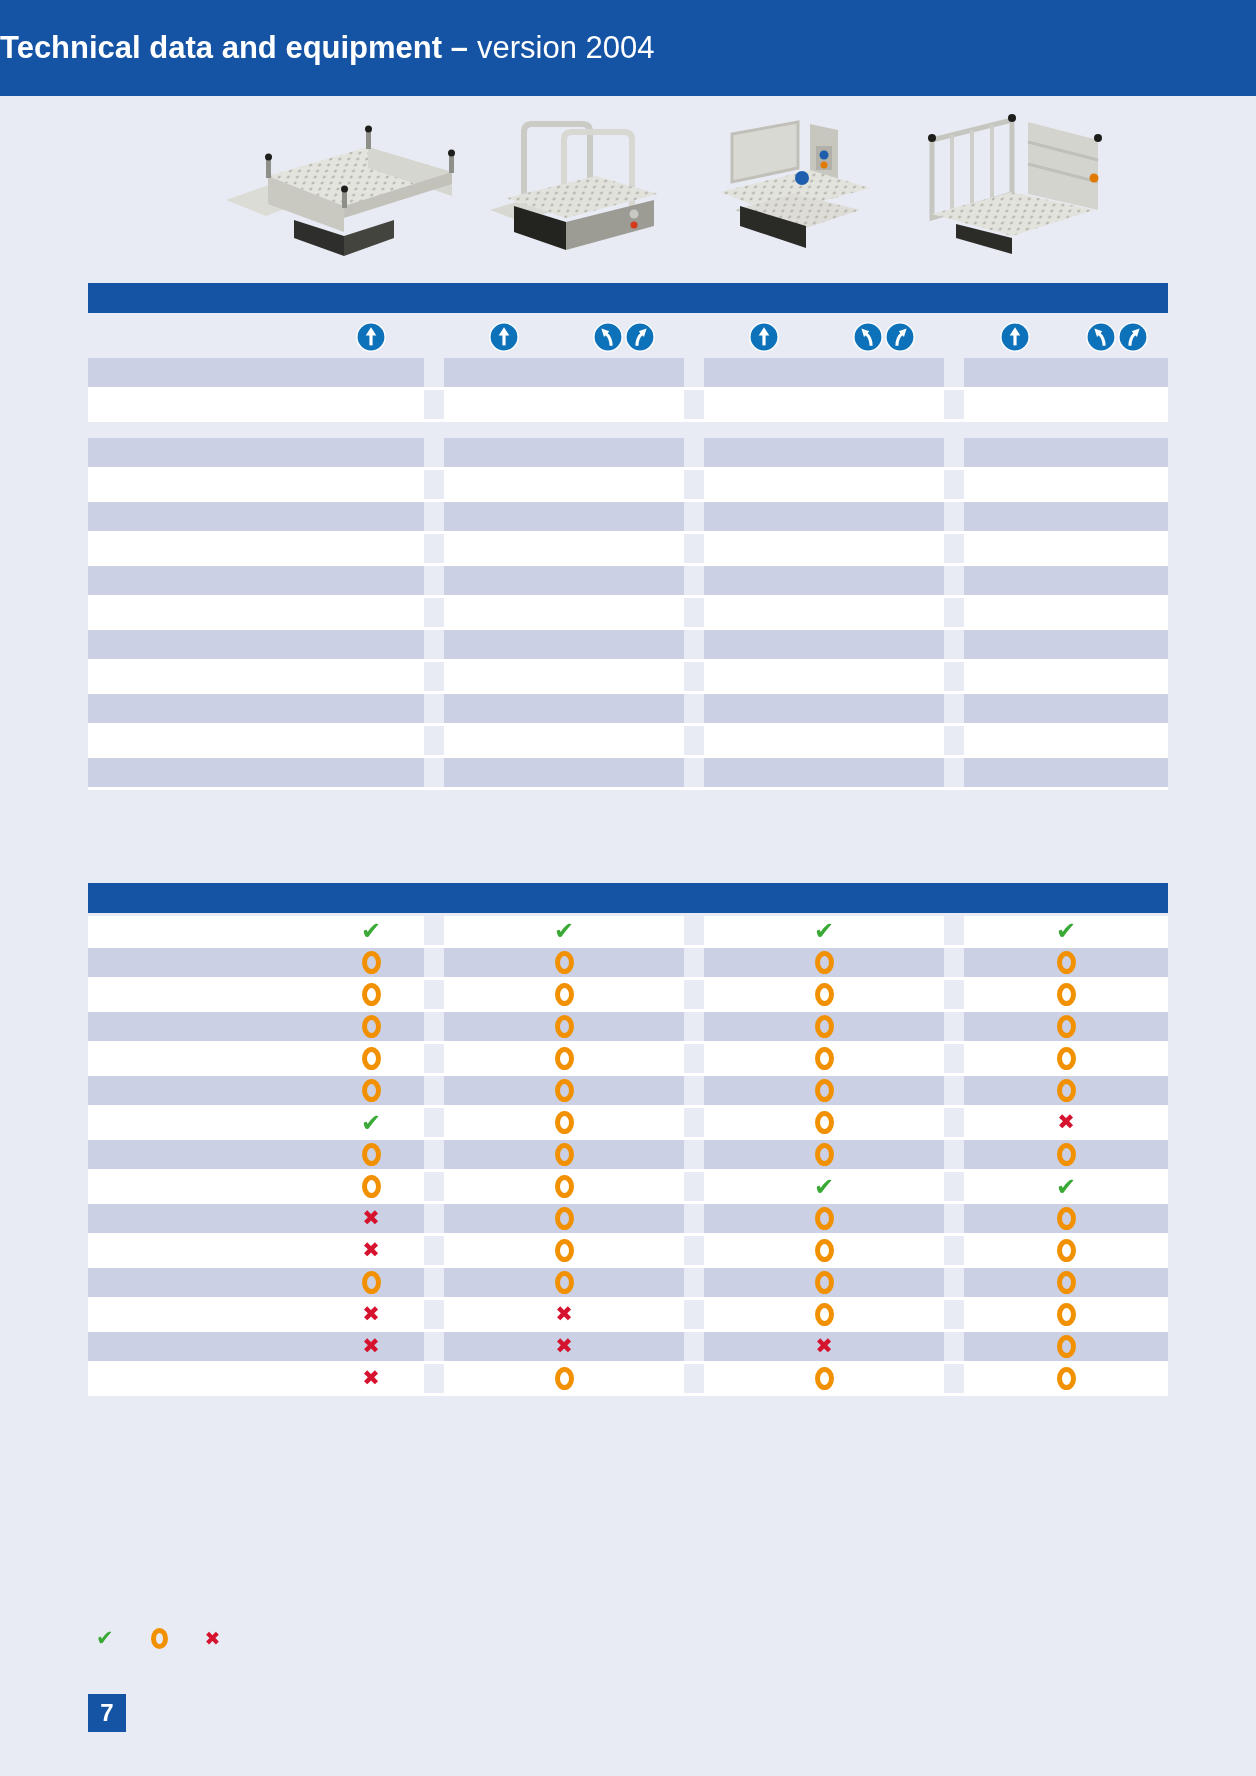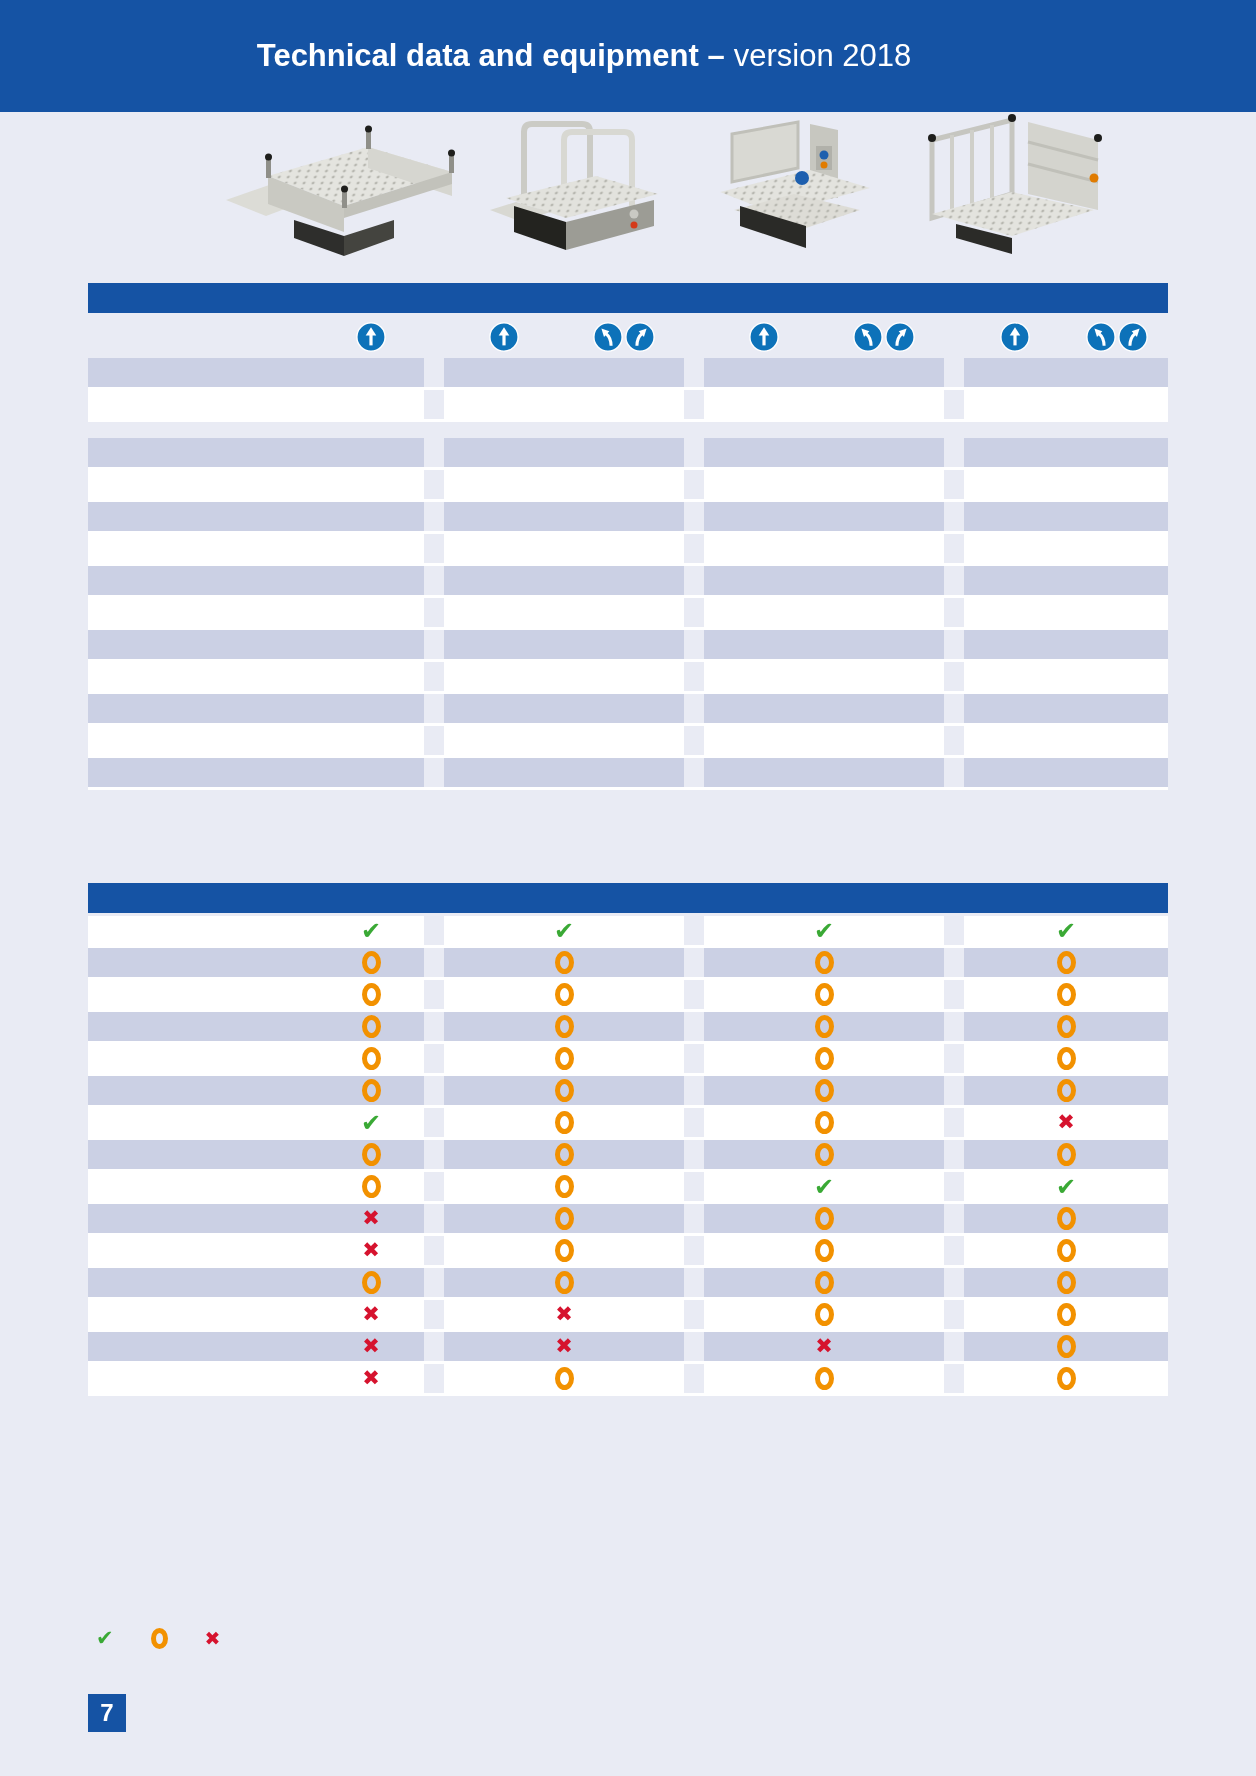--- a/index.html
+++ b/index.html
@@ -1,20 +1,20 @@
 <!DOCTYPE html>
 <html><head>
 <meta charset="utf-8">
 <style>
   html,body{margin:0;padding:0;}
   .page{position:relative;width:1256px;height:1776px;background:#e9ebf4;overflow:hidden;
         font-family:"Liberation Sans","DejaVu Sans",sans-serif;color:#1c1c1a;}
   
-  .banner{position:absolute;left:0;top:0;width:100%;height:112px;background:#1553a4;
-          display:flex;align-items:center;justify-content:center;box-sizing:border-box;
+  .banner{position:absolute;left:0;top:0;width:100%;height:96px;background:#1553a4;
+          display:flex;align-items:center;justify-content:flex-start;box-sizing:border-box;
           padding-right:88px;color:#fff;font-size:31px;}
   .banner .bold{font-weight:bold;}
   .banner .light{font-weight:normal;margin-left:9px;}
   
   .products{position:absolute;left:88px;top:104px;width:1080px;height:172px;}
   .prod{position:absolute;}
   
   .tbl{position:absolute;left:88px;width:1080px;}
   #spec-table{top:283px;}
   #equip-table{top:883px;}
@@ -51,21 +51,21 @@
   .pagenum{position:absolute;left:88px;top:1694px;width:38px;height:38px;background:#1553a4;
            color:#fff;font-size:24px;font-weight:bold;display:flex;align-items:center;justify-content:center;}
 </style>
 </head>
 <body>
 
 <div class="page">
 
   <div class="banner">
     <span class="bold">Technical data and equipment –</span>
-    <span class="light">version 2018</span>
+    <span class="light">version 2004</span>
   </div>
 
   <div class="products">
     <svg class="prod" style="left:128px;top:16px" viewBox="0 0 250 140" width="250" height="140">
       <defs>
           <pattern id="dotsA" width="9" height="6" patternUnits="userSpaceOnUse" patternTransform="skewX(-20)">
         <circle cx="3" cy="3" r="1.5" fill="#b7b7b0"></circle>
           </pattern>
         </defs>
       <polygon points="10,80 56,64 98,78 50,96" fill="#dcdcd6"></polygon>

